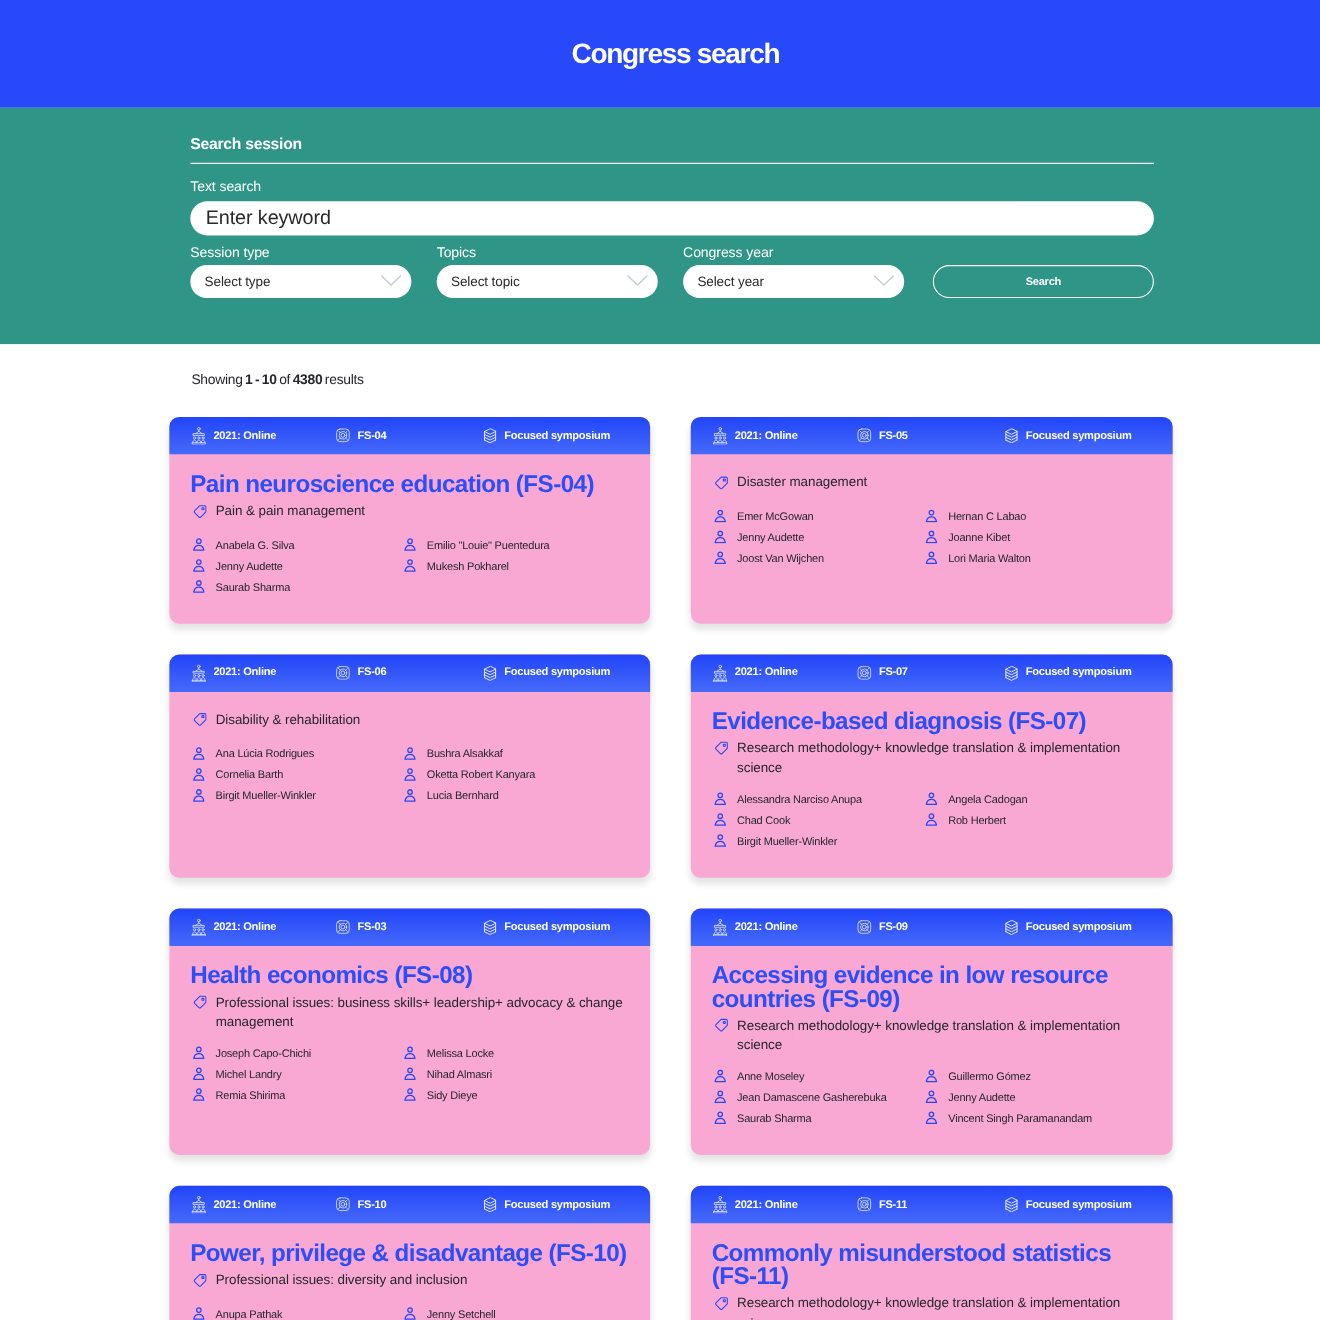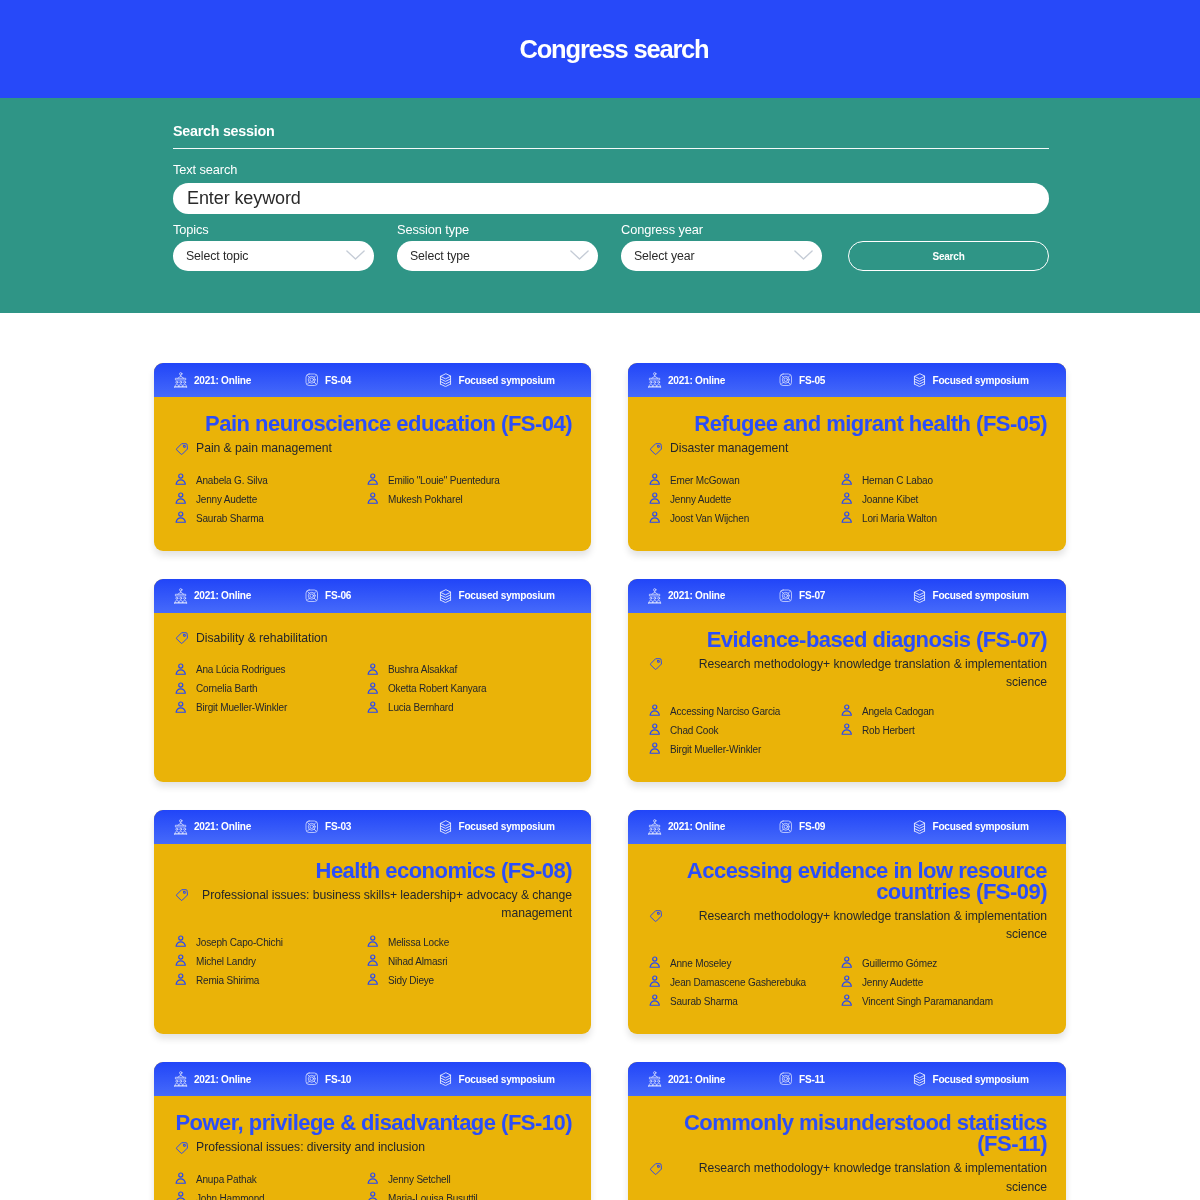--- a/index.html
+++ b/index.html
@@ -33,21 +33,21 @@
   }
   .btn-search {
     height:30px; border-radius:15px; border:1.2px solid #fff; color:#fff;
     background:transparent; width:201px; font-size:10px; font-weight:700; letter-spacing:-.2px;
     display:flex; align-items:center; justify-content:center; font-family:inherit;
   }
   .results-area { background:#fff; padding-top: 24px; }
   .showing { font-size:12.6px; color:#24262b; margin:0 0 0 20px; line-height:16px; letter-spacing:-.25px; word-spacing:-1px; }
   .showing b { font-weight:700; }
   .grid { margin-top:26px; display:grid; grid-template-columns: 437px 438px; gap: 28px 37px; }
-  .card { background:#eab308; border-radius:9px; box-shadow: 0 5px 7px rgba(0,0,0,.115); text-align: right; }
+  .card { background:#f9a8d4; border-radius:9px; box-shadow: 0 5px 7px rgba(0,0,0,.115); }
   .card-head {
     background: linear-gradient(180deg,#2145f8 0%,#466afa 100%);
     height:34px; display:flex; align-items:center; color:#fff;
     font-size:10.1px; font-weight:700; letter-spacing:-.25px; padding: 0 20px;
     border-radius:9px 9px 0 0;
   }
   .chip { display:flex; align-items:center; gap:6.5px; }
   .chip-year { width:131px; }
   .chip-code { width:134px; }
   .ic { display:flex; opacity:.9; }
@@ -66,32 +66,32 @@
   <h1>Congress search</h1>
 </div>
 
 <div class="search-band">
   <div class="wrapS">
     <div class="panel-title">Search session</div>
     <div class="field-label">Text search</div>
     <input class="input-pill" placeholder="Enter keyword" style="">
     <div class="row" style="margin-top:0">
       <div class="col">
-        <div class="field-label">Topics</div>
+        <div class="field-label">Session type</div>
         <div class="select-pill">
-            <span>Select topic</span>
+            <span>Select type</span>
             <span><svg viewBox="0 0 19 10" width="19" height="10" fill="none" stroke="#c5ccd6" stroke-width="1.35" stroke-linecap="round" stroke-linejoin="round">
                 <path d="M0.9 0.9 L9.5 9.1 L18.1 0.9"></path>
               </svg></span>
           </div>
       </div>
       <div class="col">
-        <div class="field-label">Session type</div>
+        <div class="field-label">Topics</div>
         <div class="select-pill">
-            <span>Select type</span>
+            <span>Select topic</span>
             <span><svg viewBox="0 0 19 10" width="19" height="10" fill="none" stroke="#c5ccd6" stroke-width="1.35" stroke-linecap="round" stroke-linejoin="round">
                 <path d="M0.9 0.9 L9.5 9.1 L18.1 0.9"></path>
               </svg></span>
           </div>
       </div>
       <div class="col">
         <div class="field-label">Congress year</div>
         <div class="select-pill">
             <span>Select year</span>
             <span><svg viewBox="0 0 19 10" width="19" height="10" fill="none" stroke="#c5ccd6" stroke-width="1.35" stroke-linecap="round" stroke-linejoin="round">
@@ -99,20 +99,21 @@
               </svg></span>
           </div>
       </div>
       <button class="btn-search">Search</button>
     </div>
   </div>
 </div>
 
 <div class="results-area">
   <div class="wrapC">
+    <div class="showing"><span>Showing</span> <b>1 - 10</b> <span>of</span> <b>4380</b> <span>results</span></div>
     <div class="grid">
 <div class="card">
   <div class="card-head">
     <div class="chip chip-year">
               <span class="ic">
                 <svg viewBox="0 0 26 32" width="13.5" height="16.2" fill="none" stroke="currentColor" stroke-width="1.35" stroke-linecap="round" stroke-linejoin="round">
                   <circle cx="13" cy="3.6" r="2.4"></circle>
                   <path d="M13 6.2 v2.4"></path>
                   <path d="M7.2 12.4 L13 8.1 L18.8 12.4"></path>
                   <path d="M3.2 12.4 h19.6 v3.3 h-19.6 z"></path>
@@ -259,21 +260,20 @@
                   <path d="M2.6 15.8 12 20.4 21.4 15.8"></path>
                   <path d="M2.6 20.6 12 25.2 21.4 20.6"></path>
                   <path d="M2.6 6.2 v14.4"></path>
                   <path d="M21.4 6.2 v14.4"></path>
                 </svg>
               </span>
               <span>Focused symposium</span>
             </div>
   </div>
   <div class="card-body">
-    <a class="card-title">Refugee and migrant health (FS-05)</a>
     <div class="topic">
               <span class="t-ic"><svg viewBox="0 0 26 26" width="13.6" height="13.6" fill="none" stroke="currentColor" stroke-width="1.85" stroke-linecap="round" stroke-linejoin="round">
                   <path d="M23.3 13.9 14.2 23 a2.1 2.1 0 0 1-3 0 L3.6 15.4 a2.1 2.1 0 0 1 0-3 L12.7 3.3 h8.5 a2.1 2.1 0 0 1 2.1 2.1 z"></path>
                   <rect x="16.4" y="6.8" width="3.4" height="3.4" rx="0.6"></rect>
                 </svg></span>
               <span>Disaster management</span>
             </div>
     <div class="people">
       <div class="pcol">
                 <div class="person">
@@ -513,21 +513,21 @@
             </div>
     <div class="people">
       <div class="pcol">
                 <div class="person">
                   <span class="p-ic">
                     <svg viewBox="0 0 23 25" width="11.5" height="12.5" fill="none" stroke="currentColor" stroke-width="2.3" stroke-linecap="round" stroke-linejoin="round">
                       <circle cx="11.5" cy="6.0" r="4.1"></circle>
                       <path d="M2.2 22.4 C3.2 17.2 7.0 13.6 11.5 13.6 c4.5 0 8.3 3.6 9.3 8.8z"></path>
                     </svg>
                   </span>
-                  <span>Accessing Narciso Garcia</span>
+                  <span>Alessandra Narciso Anupa</span>
                 </div>
                 <div class="person">
                   <span class="p-ic">
                     <svg viewBox="0 0 23 25" width="11.5" height="12.5" fill="none" stroke="currentColor" stroke-width="2.3" stroke-linecap="round" stroke-linejoin="round">
                       <circle cx="11.5" cy="6.0" r="4.1"></circle>
                       <path d="M2.2 22.4 C3.2 17.2 7.0 13.6 11.5 13.6 c4.5 0 8.3 3.6 9.3 8.8z"></path>
                     </svg>
                   </span>
                   <span>Chad Cook</span>
                 </div>

